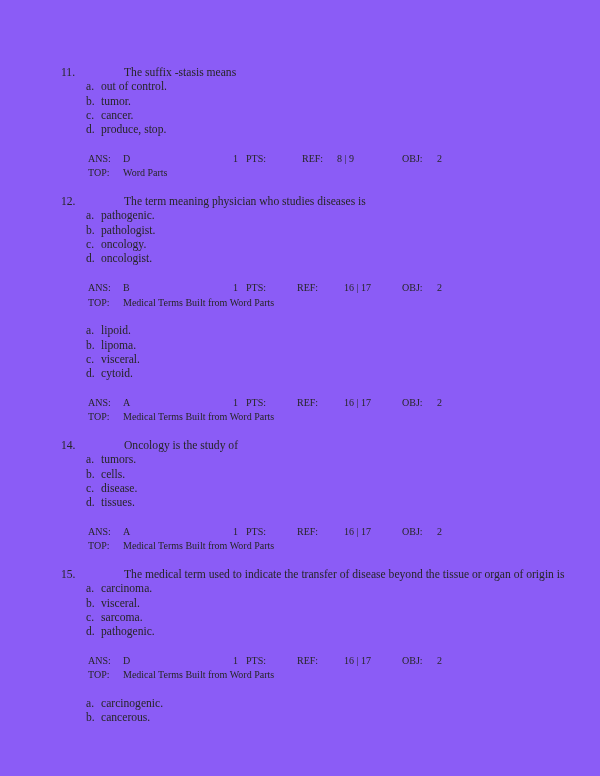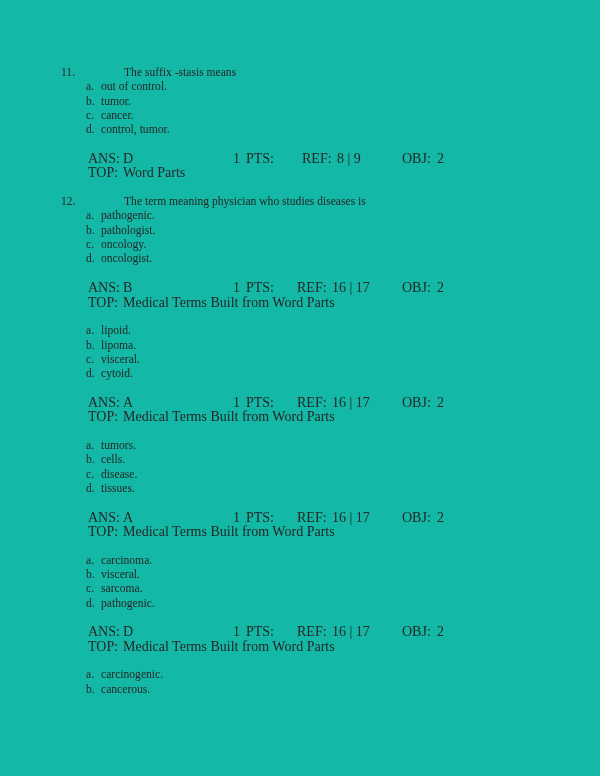--- a/index.html
+++ b/index.html
@@ -13,21 +13,21 @@
     height: 776px;
     overflow: hidden;
     font-family: "Liberation Serif", "DejaVu Serif", serif;
     color: #262626;
     -webkit-font-smoothing: antialiased;
   }
   .page {
     position: relative;
     width: 600px;
     height: 776px;
-    background: #14b8a6;
+    background: #8b5cf6;
     box-sizing: border-box;
     padding: 8px;
   }
   .content {
     position: absolute;
     left: 0;
     top: 0;
     width: 600px;
   }
   .question-block {
@@ -84,29 +84,29 @@
   .meta-row {
     position: relative;
     height: 14.35px;
     font-size: 11.6px;
     line-height: 14.35px;
   }
   .meta-cell {
     position: absolute;
     top: 0;
     white-space: nowrap;
-    font-size: 14px;
+    font-size: 10px;
     line-height: 14.35px;
   }
   .lbl-ans   { left: 88px; }
   .val-ans   { left: 123px; }
   .lbl-pts   { left: 198px; margin-left: 48px; }
   .val-pts   { left: 233px; }
   .lbl-ref   { left: 297px; }
-  .val-ref   { left: 332px; }
+  .val-ref   { left: 344px; }
   .lbl-ref.narrow { left: 302px; }
   .val-ref.narrow { left: 337px; }
   .lbl-obj   { left: 402px; }
   .val-obj   { left: 437px; }
   .lbl-top   { left: 88px; }
   .val-top   { left: 123px; }
 </style>
 </head>
 <body>
 
@@ -114,21 +114,21 @@
   <div class="content" id="content" style="top:66px;">
       <div class="question-block">
         <div class="stem">
           <span class="qnum">11.</span>
           <span class="stem-text">The suffix -stasis means</span>
         </div>
         <ul class="options">
           <li class="option"><span class="opt-letter">a.</span><span>out of control.</span></li>
           <li class="option"><span class="opt-letter">b.</span><span>tumor.</span></li>
           <li class="option"><span class="opt-letter">c.</span><span>cancer.</span></li>
-          <li class="option"><span class="opt-letter">d.</span><span>control, tumor.</span></li>
+          <li class="option"><span class="opt-letter">d.</span><span>produce, stop.</span></li>
         </ul>
         <div class="gap-line"></div>
         <div class="meta-row">
           <span class="meta-cell lbl-ans">ANS:</span>
           <span class="meta-cell val-ans">D</span>
           <span class="meta-cell lbl-pts">PTS:</span>
           <span class="meta-cell val-pts">1</span>
           <span class="meta-cell lbl-ref narrow">REF:</span>
           <span class="meta-cell val-ref narrow">8 | 9</span>
           <span class="meta-cell lbl-obj">OBJ:</span>
@@ -186,20 +186,24 @@
           <span class="meta-cell lbl-obj">OBJ:</span>
           <span class="meta-cell val-obj">2</span>
         </div>
         <div class="meta-row">
           <span class="meta-cell lbl-top">TOP:</span>
           <span class="meta-cell val-top">Medical Terms Built from Word Parts</span>
         </div>
         <div class="gap-line"></div>
       </div>
       <div class="question-block">
+        <div class="stem">
+          <span class="qnum">14.</span>
+          <span class="stem-text">Oncology is the study of</span>
+        </div>
         <ul class="options">
           <li class="option"><span class="opt-letter">a.</span><span>tumors.</span></li>
           <li class="option"><span class="opt-letter">b.</span><span>cells.</span></li>
           <li class="option"><span class="opt-letter">c.</span><span>disease.</span></li>
           <li class="option"><span class="opt-letter">d.</span><span>tissues.</span></li>
         </ul>
         <div class="gap-line"></div>
         <div class="meta-row">
           <span class="meta-cell lbl-ans">ANS:</span>
           <span class="meta-cell val-ans">A</span>
@@ -210,20 +214,24 @@
           <span class="meta-cell lbl-obj">OBJ:</span>
           <span class="meta-cell val-obj">2</span>
         </div>
         <div class="meta-row">
           <span class="meta-cell lbl-top">TOP:</span>
           <span class="meta-cell val-top">Medical Terms Built from Word Parts</span>
         </div>
         <div class="gap-line"></div>
       </div>
       <div class="question-block">
+        <div class="stem">
+          <span class="qnum">15.</span>
+          <span class="stem-text">The medical term used to indicate the transfer of disease beyond the tissue or organ of origin is</span>
+        </div>
         <ul class="options">
           <li class="option"><span class="opt-letter">a.</span><span>carcinoma.</span></li>
           <li class="option"><span class="opt-letter">b.</span><span>visceral.</span></li>
           <li class="option"><span class="opt-letter">c.</span><span>sarcoma.</span></li>
           <li class="option"><span class="opt-letter">d.</span><span>pathogenic.</span></li>
         </ul>
         <div class="gap-line"></div>
         <div class="meta-row">
           <span class="meta-cell lbl-ans">ANS:</span>
           <span class="meta-cell val-ans">D</span>

